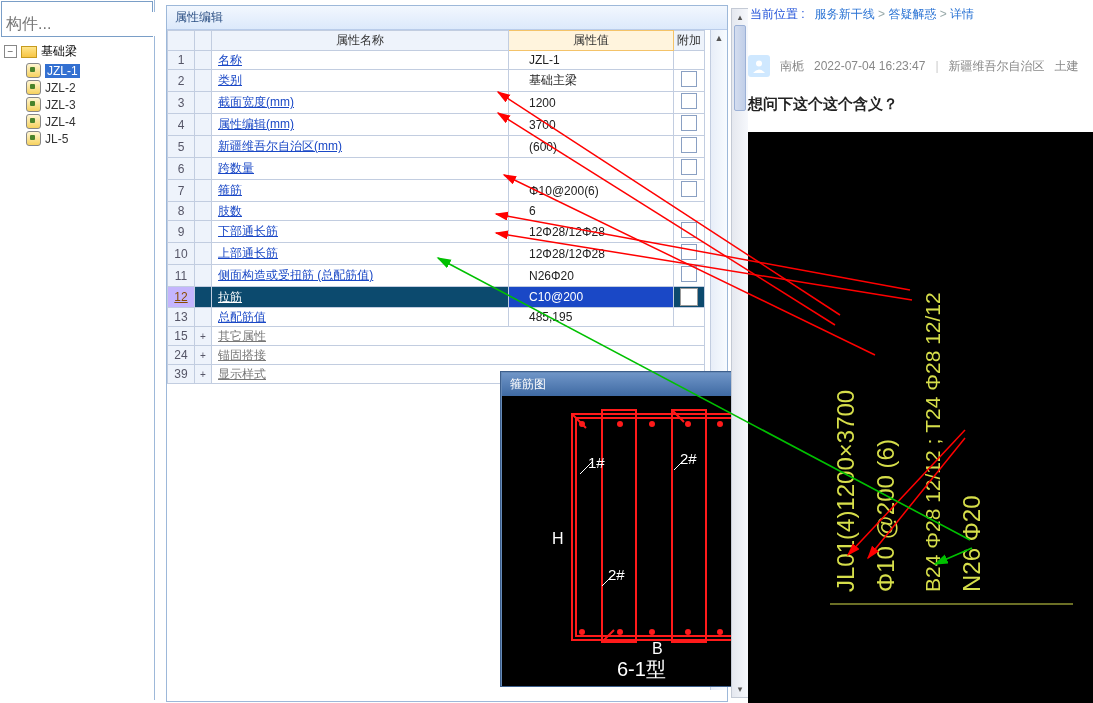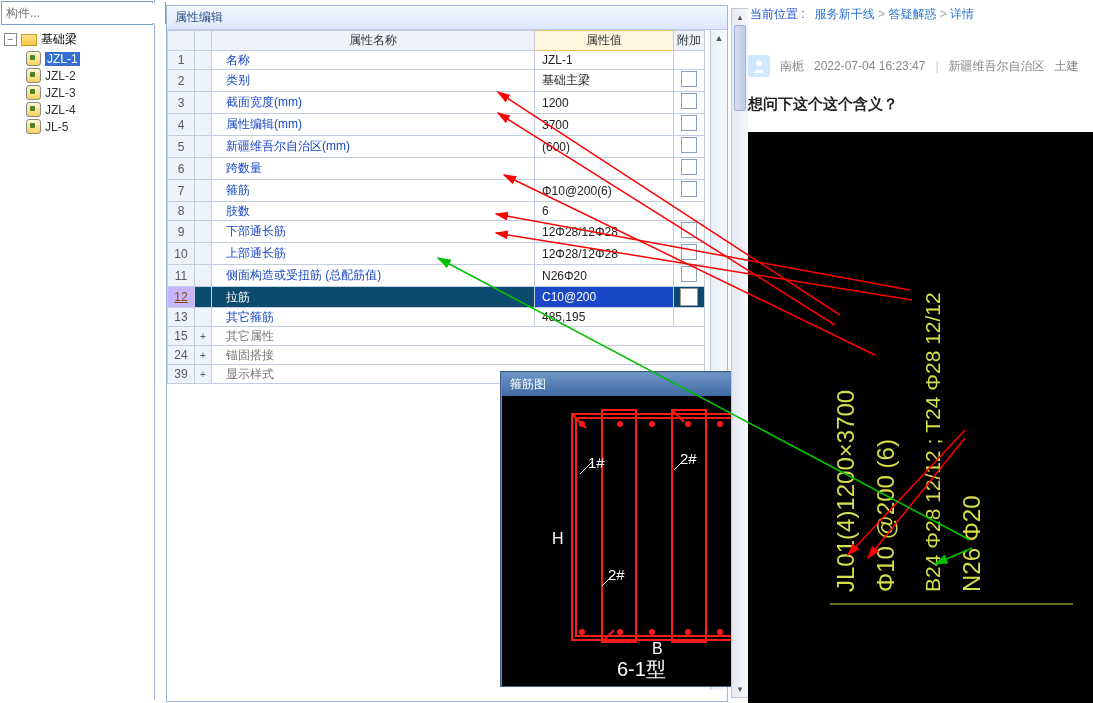--- a/index.html
+++ b/index.html
@@ -1,44 +1,44 @@
 <!DOCTYPE html>
 <html><head>
 <meta charset="utf-8">
 <style>
   html,body{margin:0;padding:0;font-family:"Microsoft YaHei","SimSun",Arial,sans-serif;font-size:12px;background:#fff;overflow:hidden;}
   #root{position:relative;width:1093px;height:703px;}
 
   
   .left-panel{position:absolute;left:0;top:0;width:154px;height:700px;background:#fff;border-right:1px solid #9db8d9;}
   .search-row{display:flex;align-items:center;border:1px solid #7a9ec7;margin:1px;padding:0;}
-  .search-row input{flex:1;border:none;outline:none;font-size:12px;padding:3px 4px;}
+  .search-row input{flex:1;border:none;outline:none;font-size:16px;padding:3px 4px;margin-top:10px;}
   .search-btn{width:22px;height:22px;display:flex;align-items:center;justify-content:center;cursor:pointer;border-left:1px solid #7a9ec7;}
   .tree{margin-top:4px;}
   .tree-root{display:flex;align-items:center;gap:4px;padding:2px 4px;color:#000;}
   .tree-toggle{width:11px;height:11px;border:1px solid #888;display:inline-flex;align-items:center;justify-content:center;font-size:10px;line-height:1;color:#555;}
   .tree-icon{width:14px;height:10px;background:linear-gradient(#ffe58a,#f7c544);border:1px solid #c69b1f;}
   .tree-item{display:flex;align-items:center;gap:4px;padding:1px 0 1px 26px;color:#333;}
   .tree-item .dot{width:13px;height:13px;border:1px solid #888;border-radius:3px;background:linear-gradient(#fff6d4,#f7d25d);position:relative;}
   .tree-item .dot::after{content:"";position:absolute;left:3px;top:3px;width:5px;height:5px;background:#4a832a;border-radius:1px;}
   .tree-item.sel span.lbl{background:#3370d1;color:#fff;padding:0 2px;}
 
   
   .prop-panel{position:absolute;left:166px;top:5px;width:560px;height:695px;border:1px solid #9db8d9;background:#fff;}
   .prop-title{background:linear-gradient(#f2f7fe,#dce9fb);padding:3px 8px;color:#2a4e83;border-bottom:1px solid #b9ccea;font-size:12px;}
   .prop-scroll{position:relative;height:660px;overflow:hidden;}
   .vscroll{position:absolute;right:0;top:0;width:16px;height:100%;background:linear-gradient(90deg,#e8eef8,#f7fbff);border-left:1px solid #c2cde0;}
   .vscroll .arrow{height:16px;display:flex;align-items:center;justify-content:center;font-size:9px;color:#555;}
   .grid{width:538px;border-collapse:collapse;}
   .grid tr{height:19px;}
   .num{width:24px;text-align:center;background:#eef3fb;border:1px solid #c2cde0;color:#556;}
   .exp{width:14px;text-align:center;background:#eef3fb;border:1px solid #c2cde0;color:#556;font-size:10px;}
-  .name{border:1px solid #c2cde0;padding:0 14px;color:#1a48c6;}
+  .name{border:1px solid #c2cde0;padding:0 6px;color:#1a48c6;text-decoration:underline;}
   .name.gray{color:#777;}
-  .val{border:1px solid #c2cde0;padding:0 7px;color:#222;width:124px;}
+  .val{border:1px solid #c2cde0;padding:0 20px;color:#222;width:124px;}
   .addl{border:1px solid #c2cde0;width:28px;text-align:center;}
   .hdr td{background:#eef3fb;text-align:center;font-weight:400;color:#333;border:1px solid #c2cde0;}
   .hdr .val{background:#fff4dd;border:1px solid #f4c369;color:#333;text-align:center;}
   .chk{width:14px;height:14px;border:1px solid #8aa0c3;display:inline-block;background:#fff;}
   .sel-row td{background:#0c4a6e;color:#fff;}
   .sel-row .num{background:#c4b5fd;color:#8a4b00;text-decoration:underline;}
   .sel-row .val{background:#1a48c6;color:#fff;}
   .ellips{width:16px;height:16px;border:1px solid #999;background:#fff;display:inline-flex;align-items:center;justify-content:center;font-weight:bold;line-height:1;font-size:11px;}
 
   
@@ -202,21 +202,21 @@
             <tr class="sel-row">
               <td class="num">12</td>
               <td class="exp"></td>
               <td class="name">拉筋</td>
               <td class="val">C10@200</td>
               <td class="addl"><span class="ellips">…</span></td>
             </tr>
             <tr>
               <td class="num">13</td>
               <td class="exp"></td>
-              <td class="name">其它箍筋</td>
+              <td class="name">总配筋值</td>
               <td class="val">485,195</td>
               <td class="addl"></td>
             </tr>
           </tbody>
       <tbody id="grid-groups">
             <tr>
               <td class="num">15</td>
               <td class="exp">+</td>
               <td class="name gray" colspan="3">其它属性</td>
             </tr>

